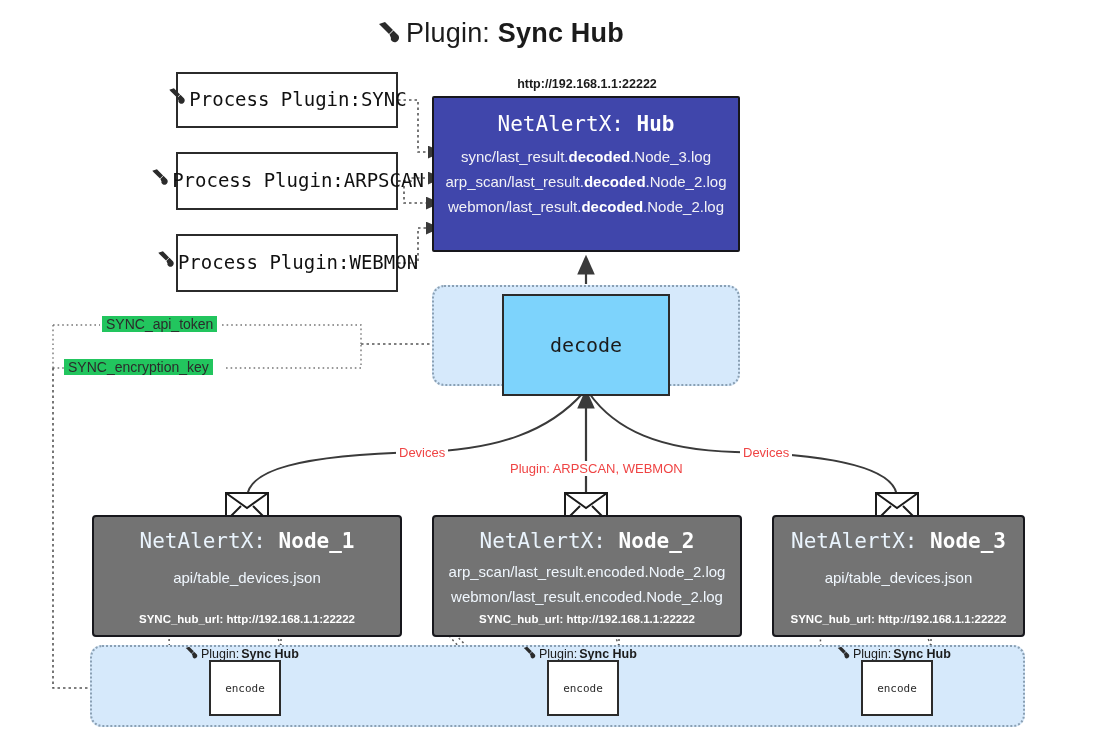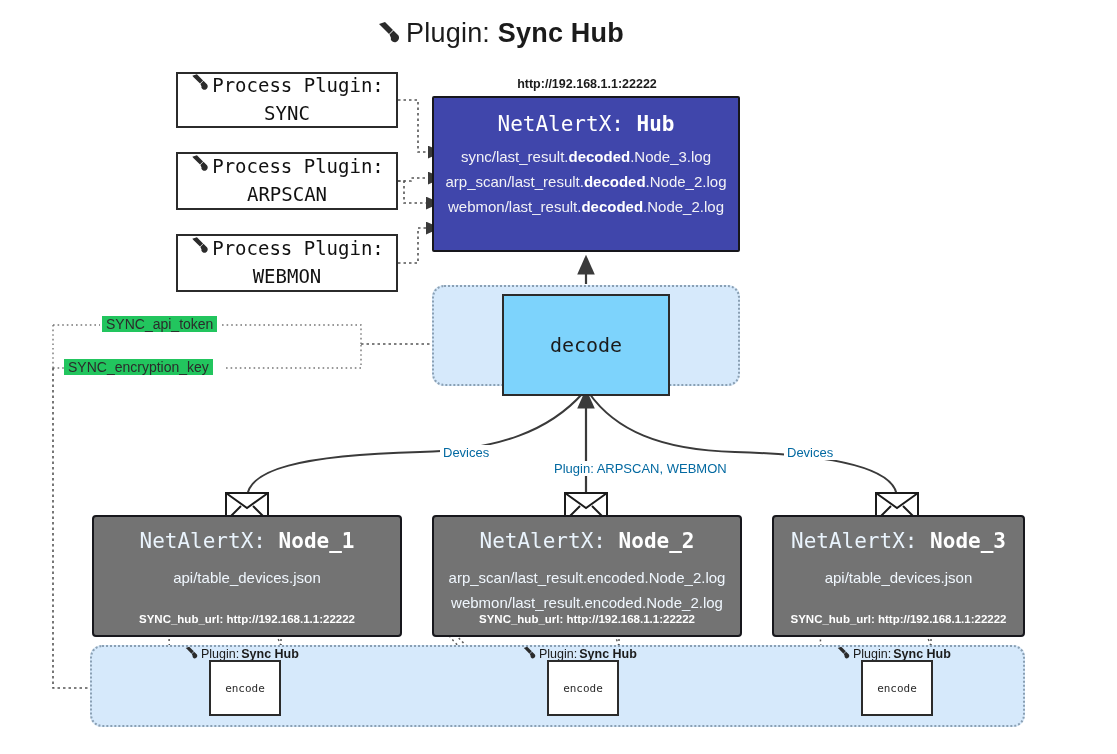--- a/index.html
+++ b/index.html
@@ -51,21 +51,21 @@
     vertical-align: -3px;
     margin-right: 4px;
   }
   #title .t-strong { font-weight: bold; }
 
   
   .proc-box {
     border: 2px solid #2b2b2b;
     background: #ffffff;
     display: flex;
-    flex-direction: column;
+    flex-direction: row;
     align-items: center;
     justify-content: center;
     font-family: "DejaVu Sans Mono", "Liberation Mono", monospace;
     font-size: 19px;
     color: #111111;
     line-height: 1.45;
   }
   .proc-box .l1 {
     display: flex;
     align-items: center;
@@ -211,25 +211,24 @@
     display: flex;
     align-items: center;
     gap: 2px;
   }
   .plugin-label b { font-weight: bold; }
 
   
   .edge-label {
     position: absolute;
     font-size: 13px;
-    color: #0369a1;
+    color: #ef4444;
     background: #ffffff;
     white-space: nowrap;
     padding: 0 3px;
-    margin-left: 44px;
   }
   .token-label {
     position: absolute;
     font-size: 14px;
     color: #2b2b2b;
     background: #22c55e;
     white-space: nowrap;
     padding: 0 4px;
   }
   .env-icon { position: absolute; }
@@ -403,21 +402,21 @@
       <div class="n-line">api/table_devices.json</div>
     </div>
     <div class="n-foot">SYNC_hub_url: http://192.168.1.1:22222</div>
   </div>
 
   <div class="node node-box" style="left:432px; top:515px; width:310px; height:122px; position:absolute;">
     <div class="n-title">
       <span>NetAlertX:</span>
       <b>Node_2</b>
     </div>
-    <div class="n-lines" style="margin-top:12px;">
+    <div class="n-lines" style="margin-top:6px;">
       <div class="n-line">arp_scan/last_result.encoded.Node_2.log</div>
       <div class="n-line">webmon/last_result.encoded.Node_2.log</div>
     </div>
     <div class="n-foot">SYNC_hub_url: http://192.168.1.1:22222</div>
   </div>
 
   <div class="node node-box" style="left:772px; top:515px; width:253px; height:122px; position:absolute;">
     <div class="n-title">
       <span>NetAlertX:</span>
       <b>Node_3</b>

